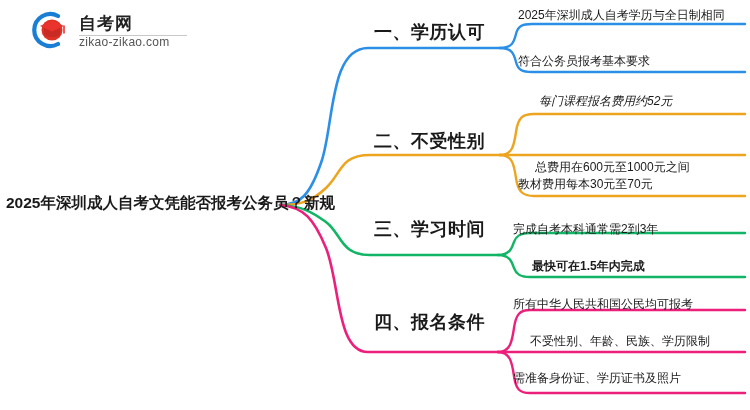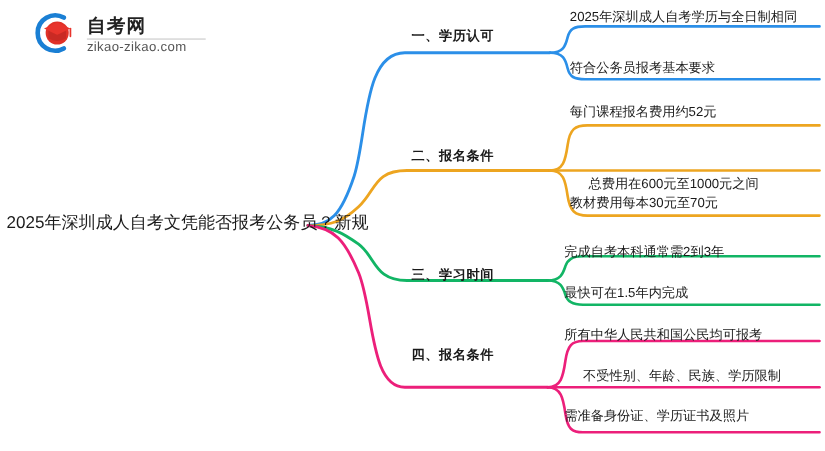--- a/index.html
+++ b/index.html
@@ -75,61 +75,61 @@
     pointer-events: none;
   }
 
   
   #central-topic {
     position: absolute;
     left: 6px;
     top: 192px;
     width: 272px;
     font-size: 15.5px;
-    font-weight: normal;
+    font-weight: bold;
     color: #1a1a1a;
     line-height: 22px;
     letter-spacing: 0px;
     white-space: nowrap;
   }
 
   
   .branch-label {
     position: absolute;
-    font-size: 12px;
+    font-size: 18px;
     font-weight: bold;
     color: #1a1a1a;
     line-height: 20px;
     white-space: nowrap;
     letter-spacing: 0.5px;
   }
   #branch-label-0 { left: 374px; top: 22px; }
   #branch-label-1 { left: 374px; top: 131px; }
-  #branch-label-2 { left: 374px; top: 240px; }
+  #branch-label-2 { left: 374px; top: 219px; }
   #branch-label-3 { left: 374px; top: 312px; }
 
   
   .leaf-node {
     position: absolute;
     font-size: 12px;
     color: #1a1a1a;
     line-height: 19px;
     white-space: nowrap;
     letter-spacing: 0px;
   }
 
   #leaf-0-0 { left: 518px; top: 6px; }
   #leaf-0-1 { left: 518px; top: 52px; }
 
-  #leaf-1-0 { left: 518px; top: 92px; }
+  #leaf-1-0 { left: 539px; top: 92px; font-style: italic; }
   #leaf-1-1 { left: 535px; top: 135px; margin-top: 23px; }
   #leaf-1-2 { left: 518px; top: 175px; }
 
   #leaf-2-0 { left: 513px; top: 220px; }
-  #leaf-2-1 { left: 513px; top: 257px; }
+  #leaf-2-1 { left: 532px; top: 257px; font-weight: bold; }
 
   #leaf-3-0 { left: 513px; top: 295px; }
   #leaf-3-1 { left: 530px; top: 332px; }
   #leaf-3-2 { left: 513px; top: 369px; }
 </style>
 </head>
 <body>
 
 <div id="map-root">
 
@@ -175,21 +175,21 @@
       <path d="M280 205 C 304 207, 314 219, 326 248 C 340 282, 336 352, 368 352 L 498 352" fill="none" stroke="#ec1f7a" stroke-width="2.6" stroke-linecap="round"></path>
       <path d="M498 352 C 510 352, 512 342, 514 328 C 516 314, 520 310, 530 310 L 745 310" fill="none" stroke="#ec1f7a" stroke-width="2.4" stroke-linecap="round"></path>
       <path d="M498 352 L 745 352" fill="none" stroke="#ec1f7a" stroke-width="2.4" stroke-linecap="round"></path>
       <path d="M498 352 C 510 352, 512 362, 514 376 C 516 390, 520 393, 530 393 L 745 393" fill="none" stroke="#ec1f7a" stroke-width="2.4" stroke-linecap="round"></path>
     </g>
   </svg>
 
   <div id="central-topic">2025年深圳成人自考文凭能否报考公务员？新规</div>
 
   <div class="branch-label" id="branch-label-0">一、学历认可</div>
-  <div class="branch-label" id="branch-label-1">二、报名条件</div>
+  <div class="branch-label" id="branch-label-1">二、不受性别</div>
   <div class="branch-label" id="branch-label-2">三、学习时间</div>
   <div class="branch-label" id="branch-label-3">四、报名条件</div>
 
   <div class="leaf-node" id="leaf-0-0">2025年深圳成人自考学历与全日制相同</div>
   <div class="leaf-node" id="leaf-0-1">符合公务员报考基本要求</div>
 
   <div class="leaf-node" id="leaf-1-0">每门课程报名费用约52元</div>
   <div class="leaf-node" id="leaf-1-1">总费用在600元至1000元之间</div>
   <div class="leaf-node" id="leaf-1-2">教材费用每本30元至70元</div>
 

